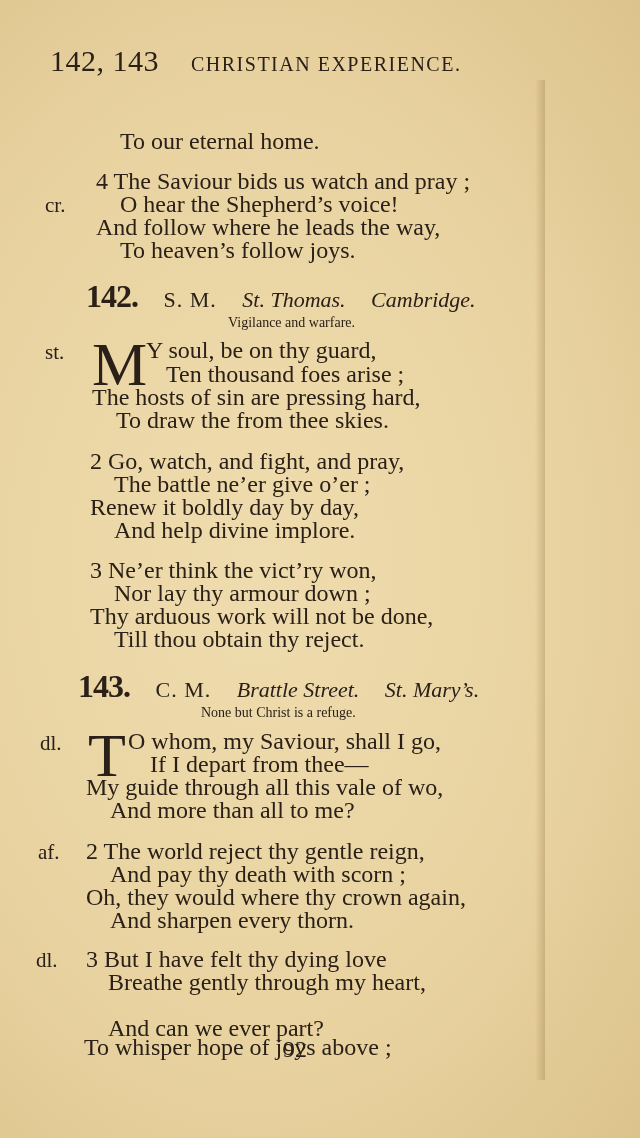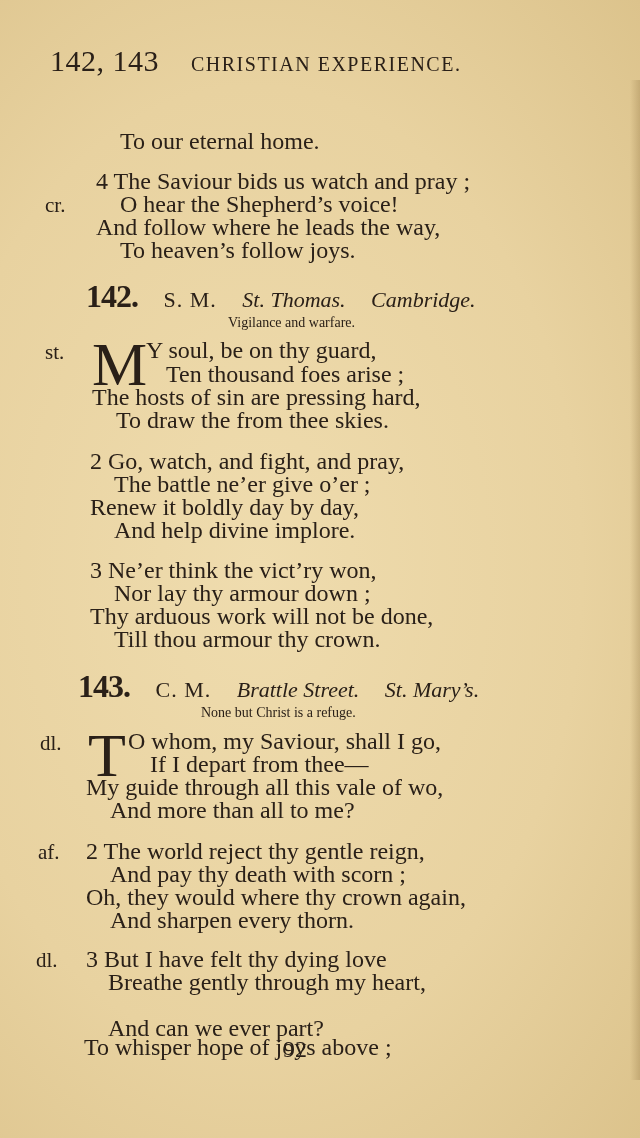--- a/index.html
+++ b/index.html
@@ -4,21 +4,21 @@
 <style>
   html, body { margin:0; padding:0; }
   body {
     width:640px; height:1138px; overflow:hidden;
     background:#e9d5a4;
     background: radial-gradient(ellipse at 40% 50%, #efdcae 0%, #e8d2a0 60%, #dcc38c 100%);
     font-family: "Liberation Serif", "DejaVu Serif", serif;
     color:#2a2018;
     position:relative;
   }
-  .page { position:absolute; left:0; top:0; width:640px; height:1138px; }
+  .page { position:absolute; left:0; top:0; width:545px; height:1138px; }
   .edge { position:absolute; right:0; top:80px; width:10px; height:1000px;
     background: linear-gradient(to right, rgba(0,0,0,0), rgba(120,90,40,0.25)); }
   .running-head { position:absolute; top:44px; left:50px; white-space:nowrap; }
   .rh-num { font-size:30px; letter-spacing:0.5px; }
   .rh-title { font-size:20px; margin-left:28px; letter-spacing:1.5px; }
   .line { position:absolute; font-size:24px; white-space:nowrap; line-height:1; }
   .mark { position:absolute; font-size:21px; left:45px; }
   .hymn-head { position:absolute; white-space:nowrap; font-size:22px; }
   .hymn-num { font-size:32px; font-weight:bold; font-family:Liberation Serif, serif; letter-spacing:-1px; }
   .meter { margin-left:20px; letter-spacing:1px; }
@@ -62,21 +62,21 @@
   <div class="line" style="left:116px;top:408px">To draw the from thee skies.</div>
 
   <div class="line" style="left:90px;top:449px">2 Go, watch, and fight, and pray,</div>
   <div class="line" style="left:114px;top:472px">The battle ne’er give o’er ;</div>
   <div class="line" style="left:114px;top:518px">And help divine implore.</div>
   <div class="line" style="left:90px;top:495px">Renew it boldly day by day,</div>
 
   <div class="line" style="left:90px;top:558px">3 Ne’er think the vict’ry won,</div>
   <div class="line" style="left:114px;top:581px">Nor lay thy armour down ;</div>
   <div class="line" style="left:90px;top:604px">Thy arduous work will not be done,</div>
-  <div class="line" style="left:114px;top:627px">Till thou armour thy crown.</div>
+  <div class="line" style="left:114px;top:627px">Till thou obtain thy reject.</div>
 
   <div class="hymn-head" style="left:78px;top:668px">
     <span class="hymn-num">143.</span>
     <span class="meter">C. M.</span>
     <span class="tune">Brattle Street.</span>
     <span class="tune">St. Mary’s.</span>
   </div>
   <div class="subtitle" style="left:201px;top:705px">None but Christ is a refuge.</div>
 
   <div class="mark" style="left:40px;top:731px">dl.</div>

